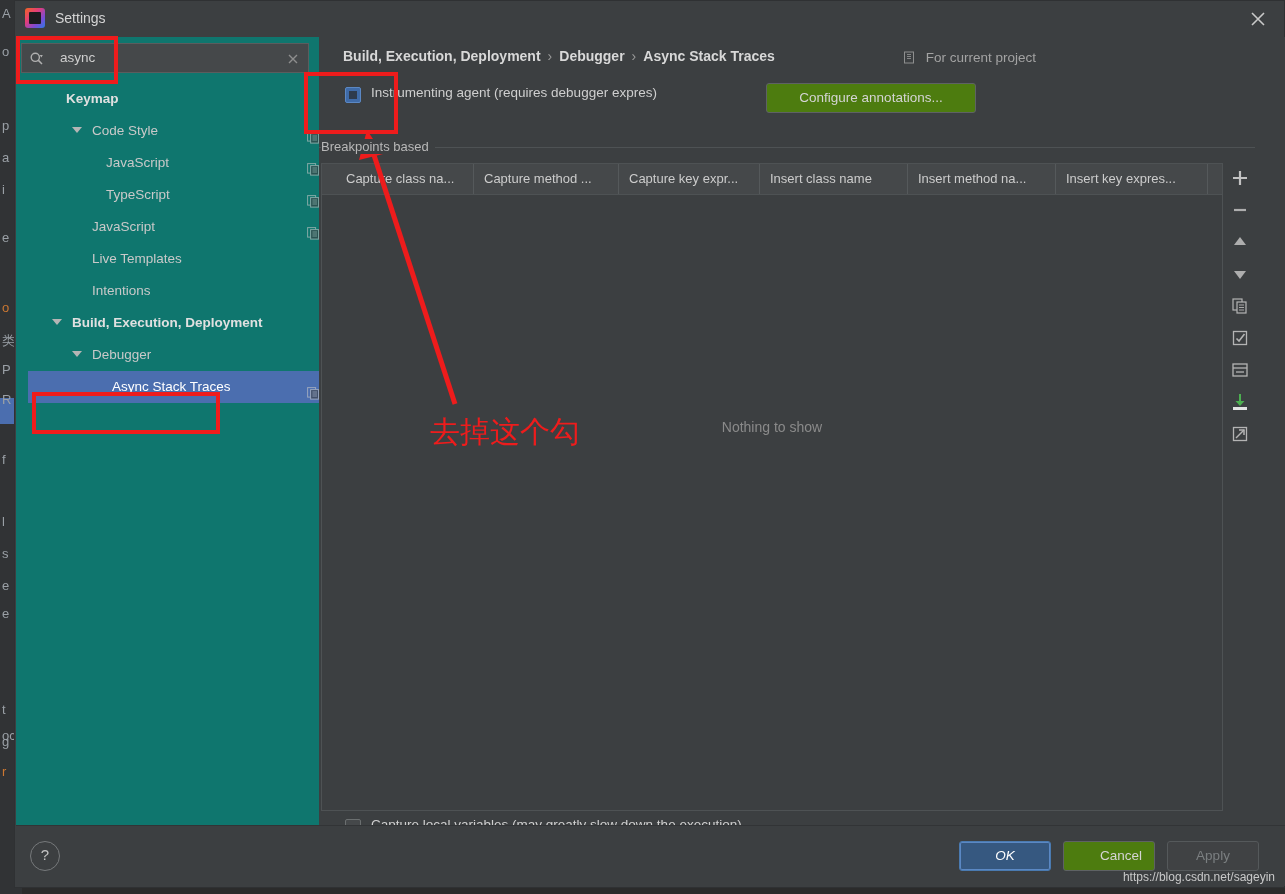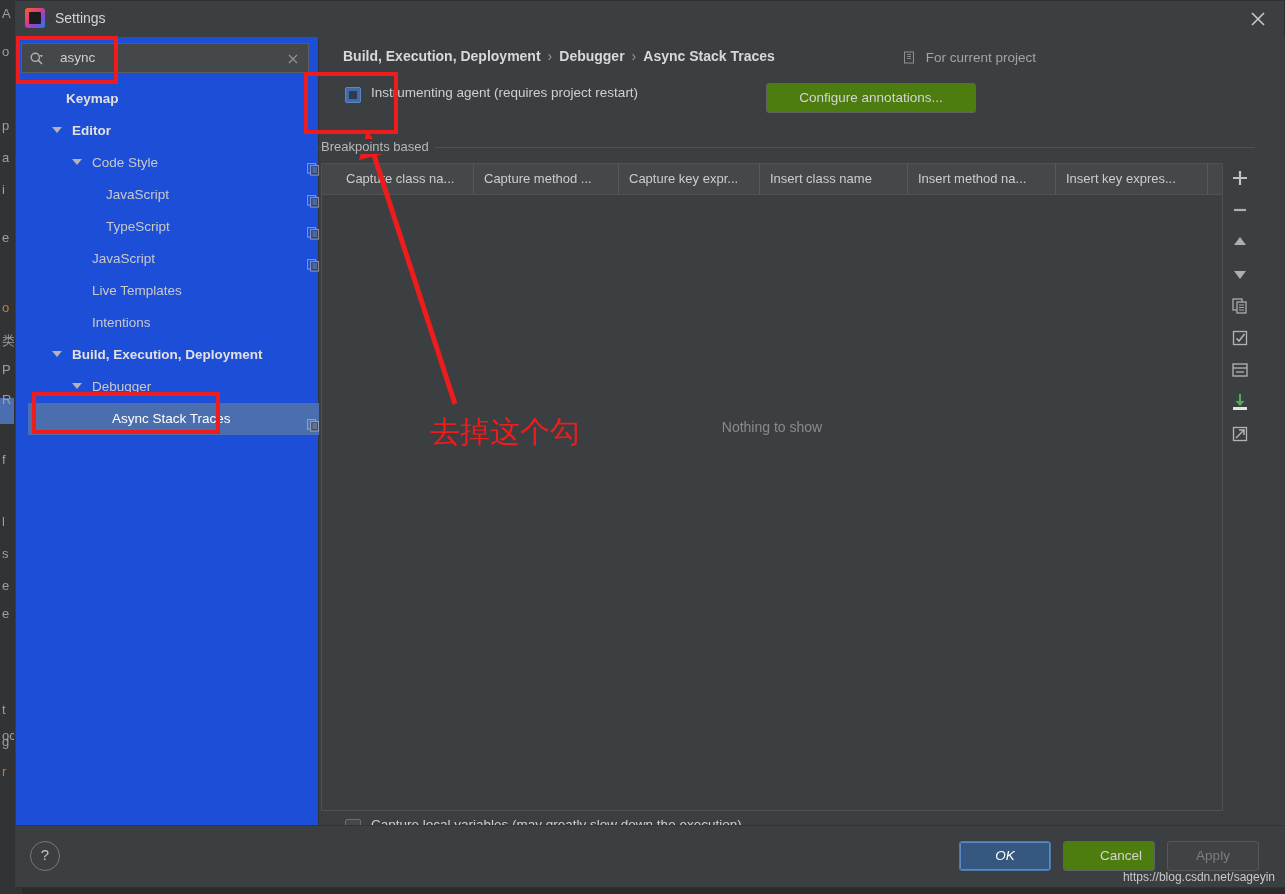--- a/index.html
+++ b/index.html
@@ -98,22 +98,23 @@
     width: 36px; height: 26px;
     cursor: pointer;
   }
   .close-btn svg { position: absolute; left: 11px; top: 6px; }
 
   
   .sidebar {
     position: absolute;
     left: 1px; top: 36px;
     width: 302px; height: 790px;
-    background: #1d4ed8;
+    background: #0f766e;
     border-right: 1px solid #323436;
+    padding-left: 24px;
   }
   .search-wrap {
     position: absolute;
     left: 5px; top: 6px;
     width: 288px; height: 30px;
     background: #45484a;
     border: 1px solid #5a5d5e;
     box-sizing: border-box;
   }
   .search-icon {
@@ -452,24 +453,20 @@
       <div class="search-clear">
         <svg width="14" height="14" viewBox="0 0 14 14">
           <path d="M3 3 L11 11 M11 3 L3 11" stroke="#8e8e8e" stroke-width="1.4" fill="none"></path>
         </svg>
       </div>
     </div>
     <div class="tree" id="tree">
         <div class="tree-row bold">
           <span class="tree-label" style="left: 38px;">Keymap</span>
         </div>
-        <div class="tree-row bold">
-          <span class="tw" style="left: 24px;"></span>
-          <span class="tree-label" style="left: 44px;">Editor</span>
-        </div>
         <div class="tree-row">
           <span class="tw" style="left: 44px;"></span>
           <span class="tree-label" style="left: 64px;">Code Style</span>
           <span class="copy-ic"><svg width="13" height="13" viewBox="0 0 13 13">
               <rect x="0.6" y="0.6" width="8" height="9.5" stroke="#c8c8c8" stroke-width="1" fill="none"></rect>
               <rect x="3.6" y="2.6" width="8" height="9.5" stroke="#c8c8c8" stroke-width="1" fill="#3c3f41"></rect>
               <path d="M5.4 5h4.6M5.4 7h4.6M5.4 9h4.6" stroke="#c8c8c8" stroke-width="0.8"></path>
             </svg></span>
         </div>
         <div class="tree-row">
@@ -529,21 +526,21 @@
         <svg width="13" height="13" viewBox="0 0 13 13">
           <rect x="1.5" y="1" width="9" height="11" stroke="#a3a3a3" stroke-width="1" fill="none"></rect>
           <path d="M4 3.5h4M4 5.5h4M4 7.5h4" stroke="#a3a3a3" stroke-width="0.9"></path>
         </svg>
       </span>
       <span>For current project</span>
     </div>
 
     <div class="agent-row">
       <div class="cb checked" id="agent-cb"></div>
-      <div class="agent-label">Instrumenting agent (requires project restart)</div>
+      <div class="agent-label">Instrumenting agent (requires debugger expres)</div>
       <div class="btn btn-annot">Configure annotations...</div>
     </div>
 
     <div class="group-line"></div>
     <div class="group-label">Breakpoints based</div>
 
     <div class="table-box">
       <div class="thead" id="thead">
           <div class="th" style="left: 14px; width: 138px;">Capture class na...</div>
           <div class="th" style="left: 152px; width: 145px;">Capture method ...</div>

